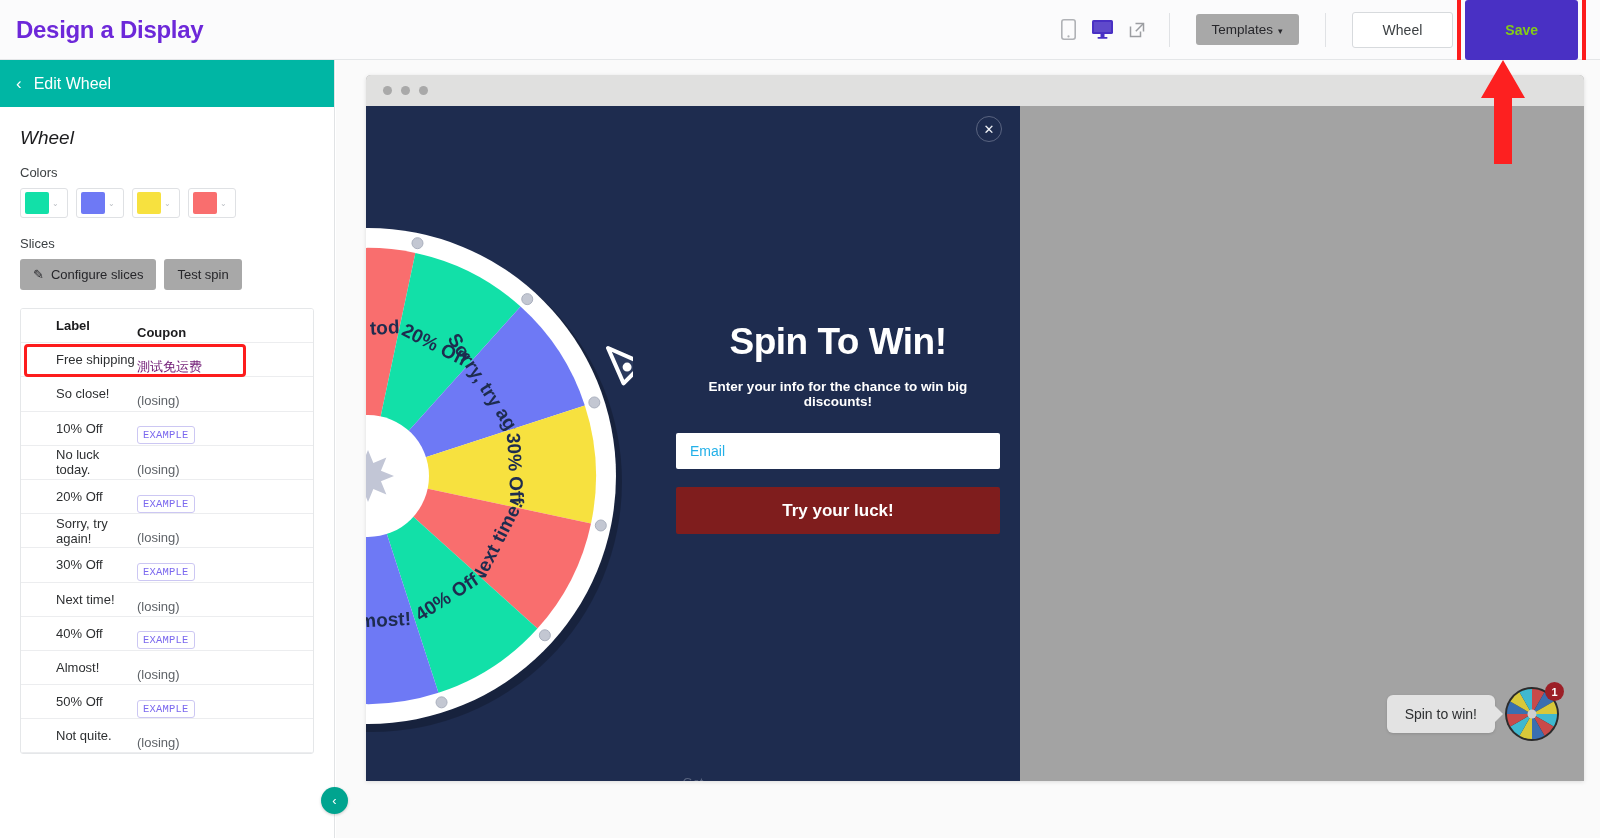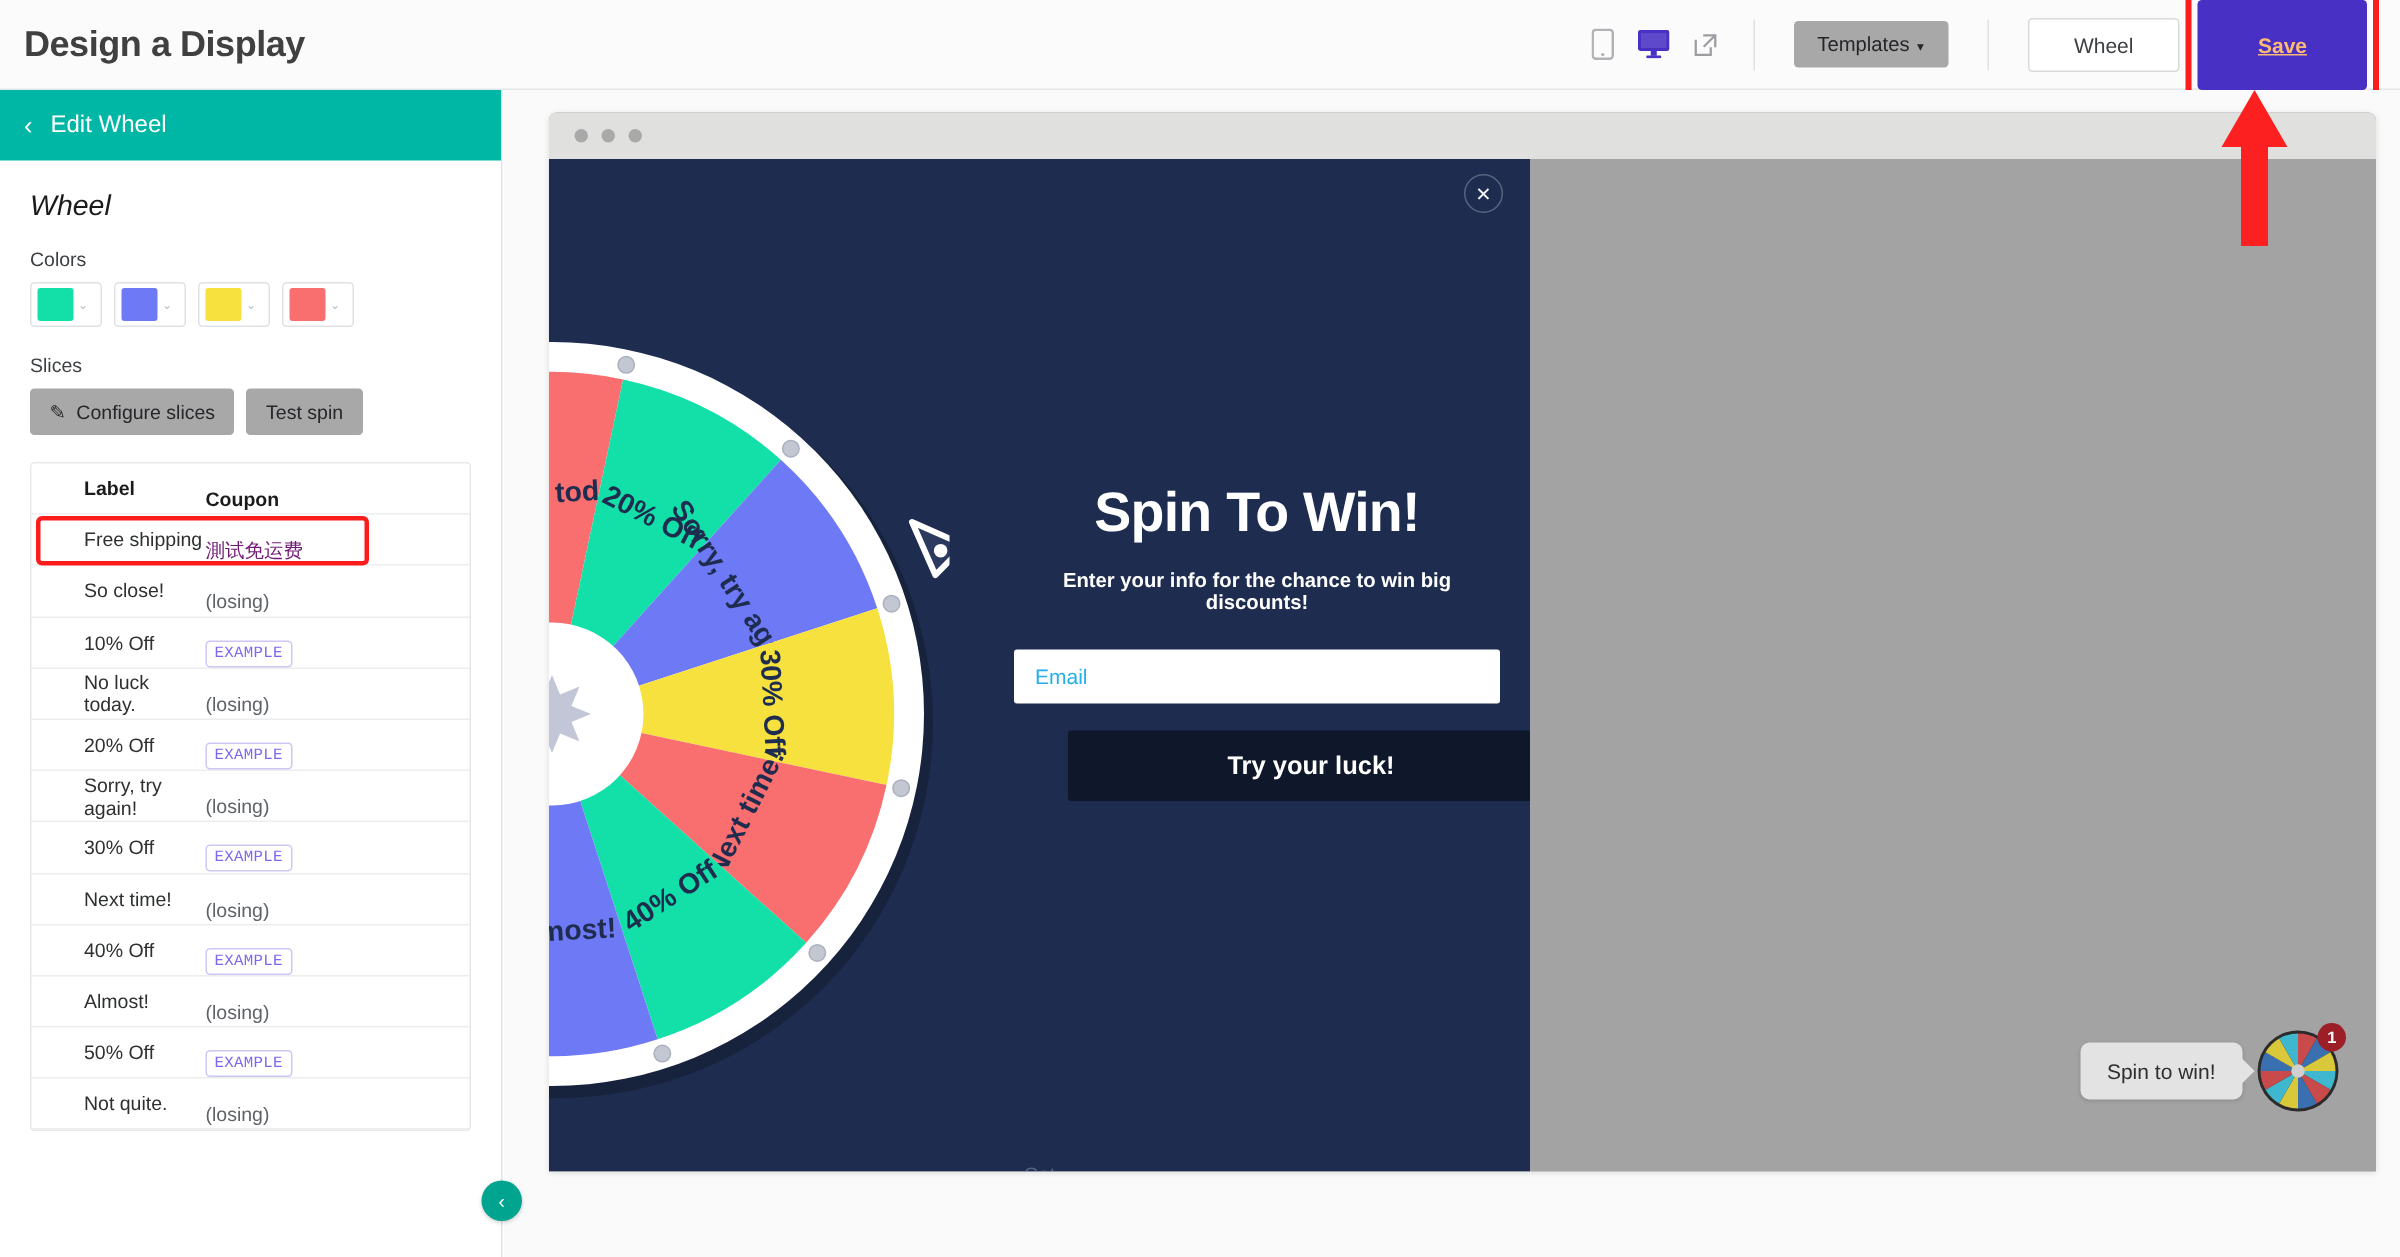--- a/index.html
+++ b/index.html
@@ -10,21 +10,21 @@
   }
   body { position: relative; }
 
   
   .topbar {
     position: absolute; top: 0; left: 0; width: 1600px; height: 60px;
     background: #fbfbfc; border-bottom: 1px solid #e4e6e8;
     display: flex; align-items: center;
   }
   .app-title {
-    font-size: 24px; font-weight: bold; color: #404040;
+    font-size: 24px; font-weight: bold; color: #6d28d9;
     margin-left: 16px; letter-spacing: -0.3px;
   }
   .topbar-right {
     margin-left: auto; display: flex; align-items: center; height: 60px;
   }
   .device-icons {
     display: flex; align-items: center; gap: 16px;
     padding: 0 24px 0 10px; height: 34px;
     border-right: 1px solid #e0e2e5;
   }
@@ -43,24 +43,23 @@
     display: flex; align-items: center; gap: 12px;
     padding: 0 22px 0 26px;
   }
   .btn-cancel {
     background: #fff; color: #3c4043; border: 1px solid #d7dadd;
     border-radius: 3px; font-size: 14px; padding: 9px 30px; cursor: pointer;
     font-family: "Liberation Sans", sans-serif;
   }
   .save-holder { position: relative; }
   .btn-save {
-    background: #4930c4; color: #fdba74; border: none; border-radius: 3px;
+    background: #4930c4; color: #84cc16; border: none; border-radius: 3px;
     font-size: 14px; font-weight: bold; padding: 22px 40px; cursor: pointer;
     font-family: "Liberation Sans", sans-serif;
-    text-decoration: underline;
   }
   .hl-save {
     position: absolute; left: -8px; top: -11px; right: -8px; bottom: -11px;
     border: 4px solid #fd1c1c; border-radius: 4px; pointer-events: none;
   }
 
   
   .red-arrow {
     position: absolute; left: 1473px; top: 58px;
     width: 60px; height: 106px; pointer-events: none; z-index: 60;
@@ -182,23 +181,23 @@
     color: #fff; font-size: 13.5px; font-weight: bold; margin-bottom: 24px;
   }
   .email-input {
     width: 324px; height: 36px; background: #fff; border: none;
     border-radius: 2px; font-size: 14px; color: #23b0e8;
     padding: 0 14px; outline: none; display: block; margin-bottom: 18px;
     font-family: "Liberation Sans", sans-serif;
   }
   .email-input::placeholder { color: #23b0e8; opacity: 1; }
   .btn-luck {
-    width: 324px; height: 47px; background: #0f172a; border: none;
+    width: 324px; height: 47px; background: #7f1d1d; border: none;
     border-radius: 2px; color: #fff; font-size: 17px; font-weight: bold;
-    cursor: pointer; font-family: "Liberation Sans", sans-serif; margin-left: 36px;
+    cursor: pointer; font-family: "Liberation Sans", sans-serif;
   }
   .modal-footer {
     position: absolute; left: 0; right: 0; bottom: -9px;
     text-align: center; color: #8892a8; font-size: 13px;
     opacity: .55;
   }
 
   
   .float-widget {
     position: absolute; right: 24px; bottom: 39px;

